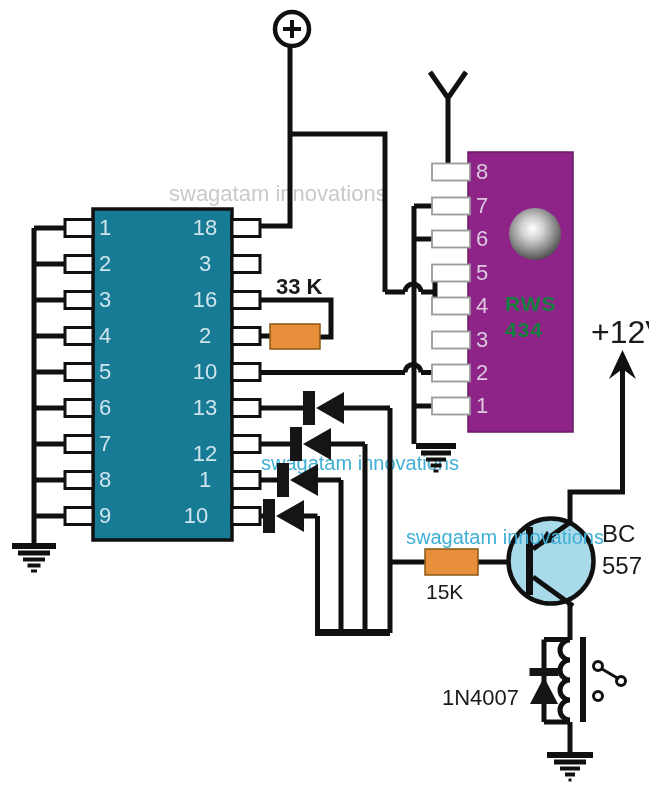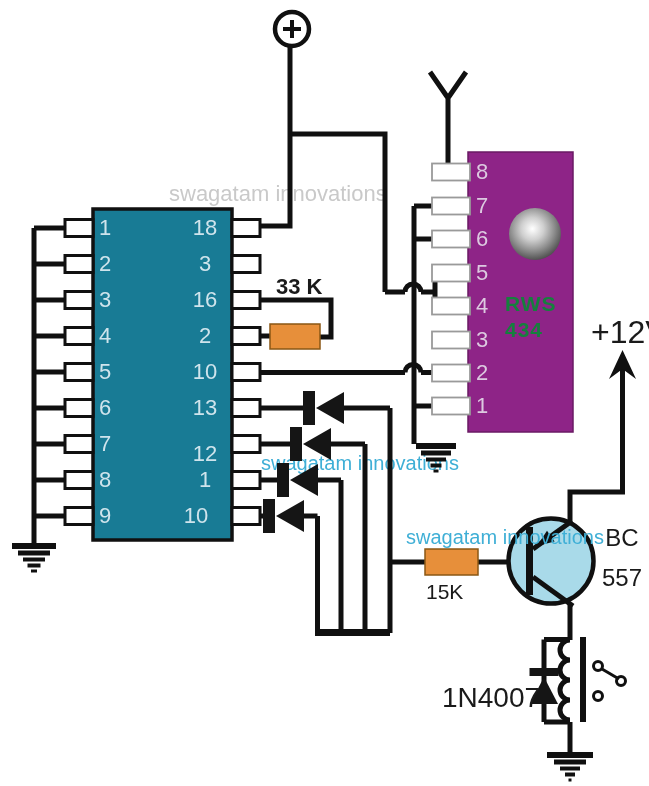--- a/index.html
+++ b/index.html
@@ -210,21 +210,21 @@
   <div class="rws-pin" style="left:476px;top:393px;">1</div>
 
   <div class="lbl" style="left:505px;top:291px;color:#15803d;font-weight:bold;font-size:21px;line-height:26px;letter-spacing:1px;">RWS
 434</div>
 
   <div class="lbl bold" style="left:276px;top:275px;text-align:right;">33 K</div>
 
 
   <div class="lbl" style="left:426px;top:580px;font-size:21px;">15K</div>
 
-  <div class="lbl" style="left:602px;top:518px;font-size:24px;line-height:40px;text-align:center;">BC
+  <div class="lbl" style="left:602px;top:518px;font-size:24px;line-height:32px;">BC
 557</div>
 
   <div class="lbl" style="left:591px;top:320px;font-size:32px;text-align:center;">+12V</div>
 
-  <div class="lbl" style="left:442px;top:686px;font-size:28px;">1N4007</div>
+  <div class="lbl" style="left:442px;top:686px;font-size:22px;">1N4007</div>
 
   <div class="watermark wm-cyan" style="left:406px;top:526px;">swagatam innovations</div>
 </div>
 
 </body></html>

